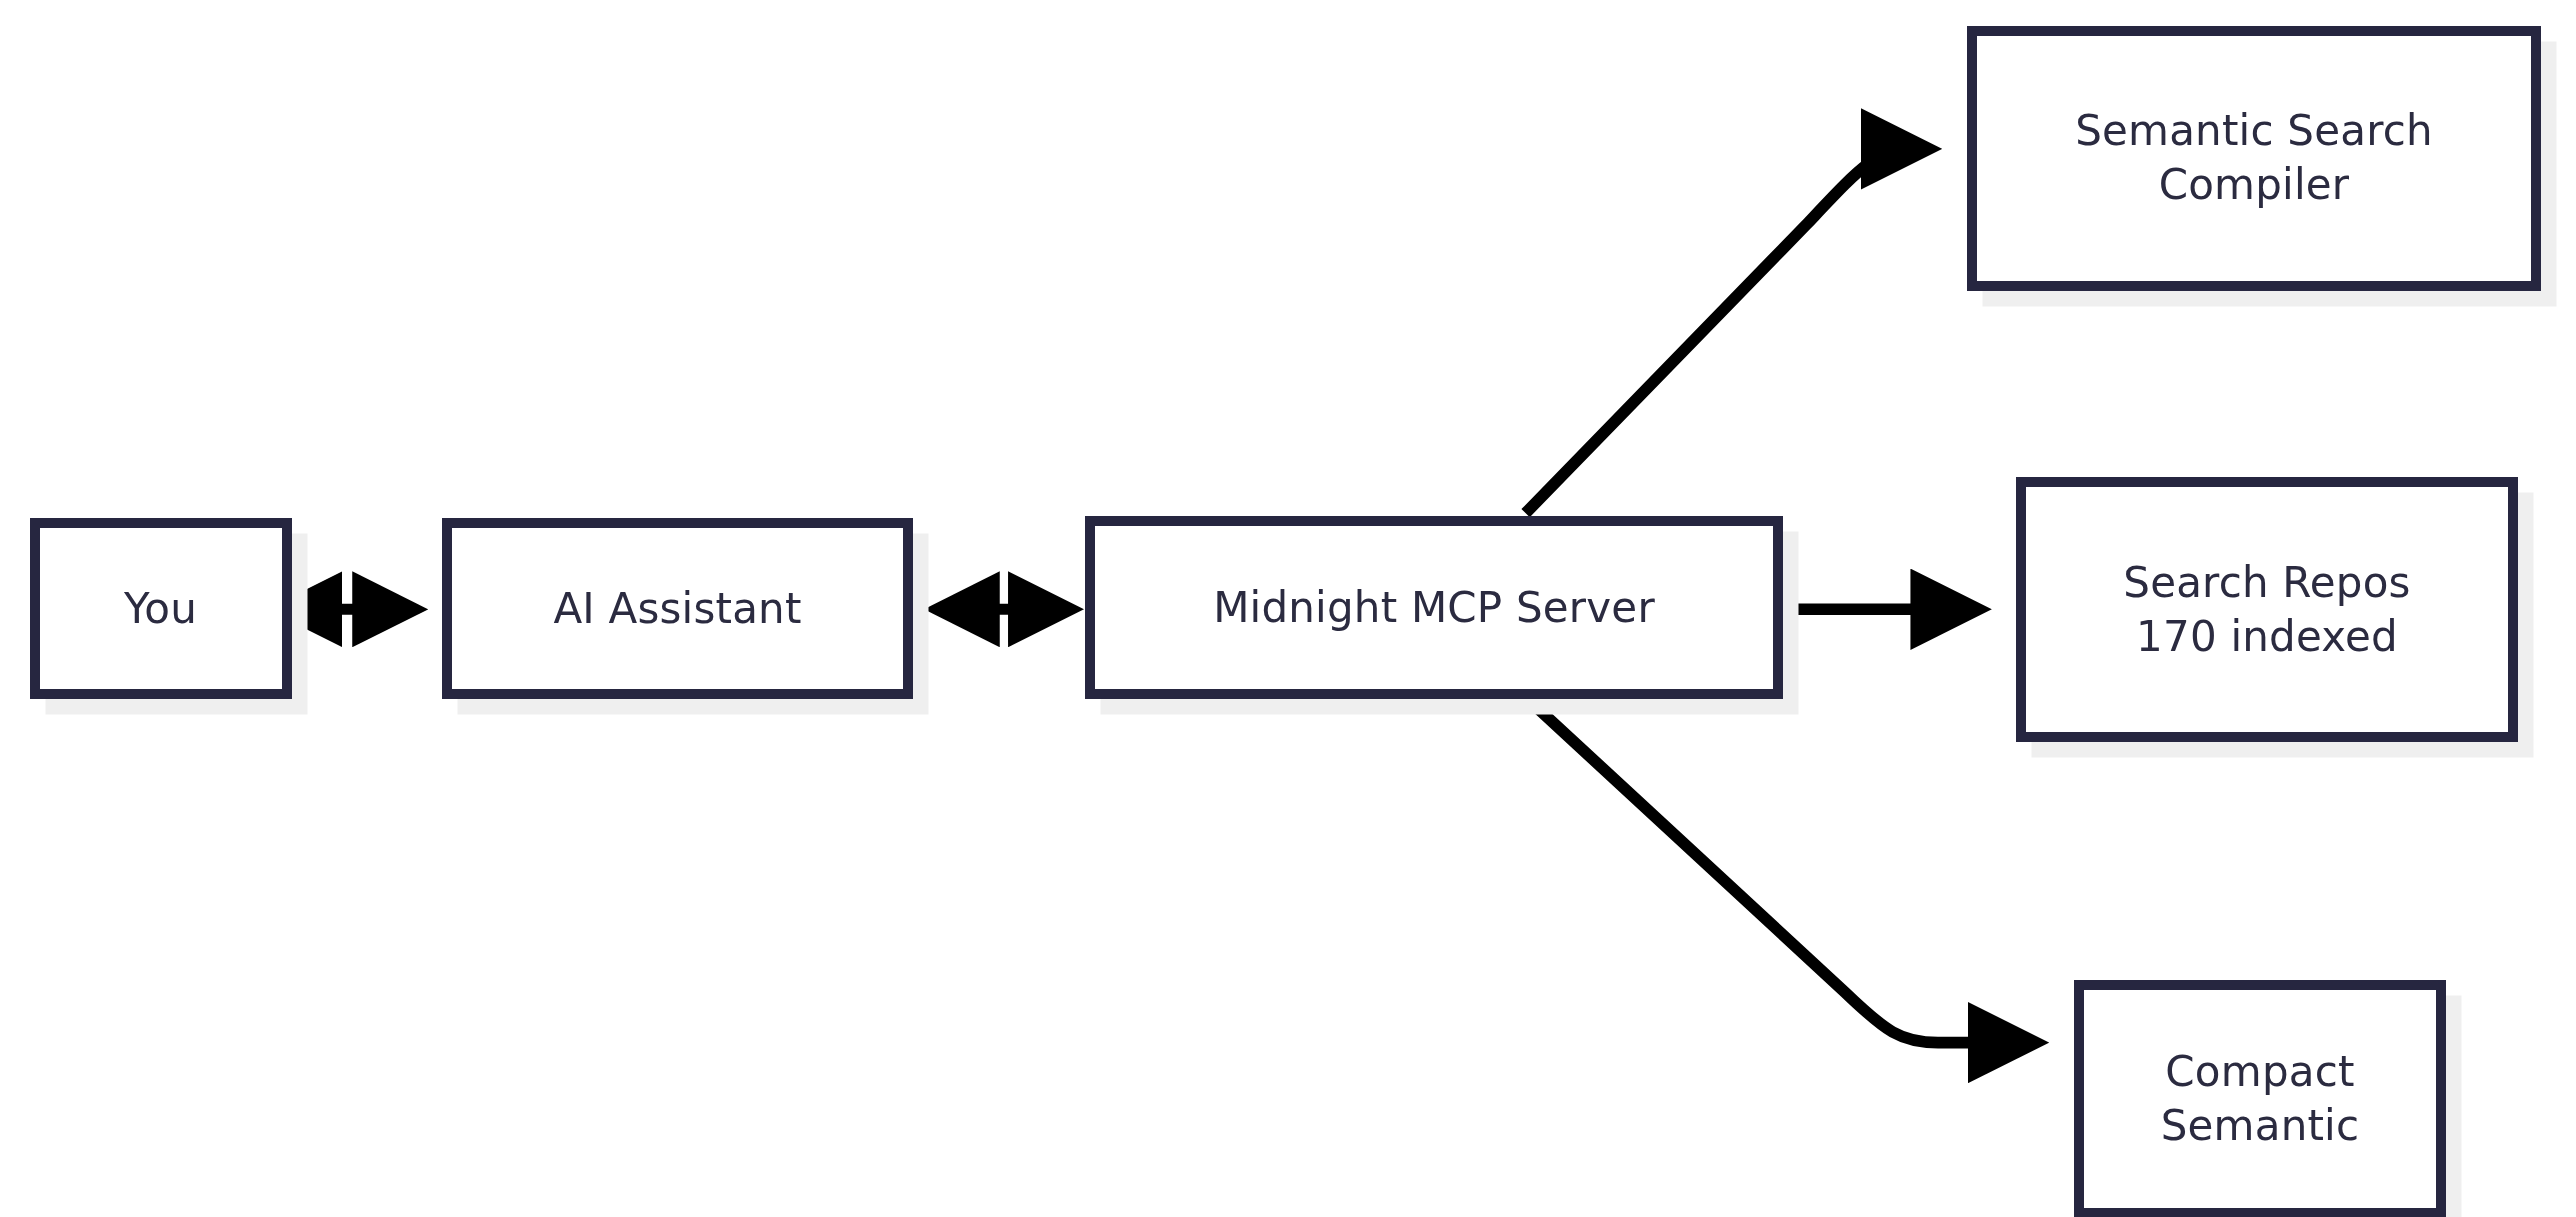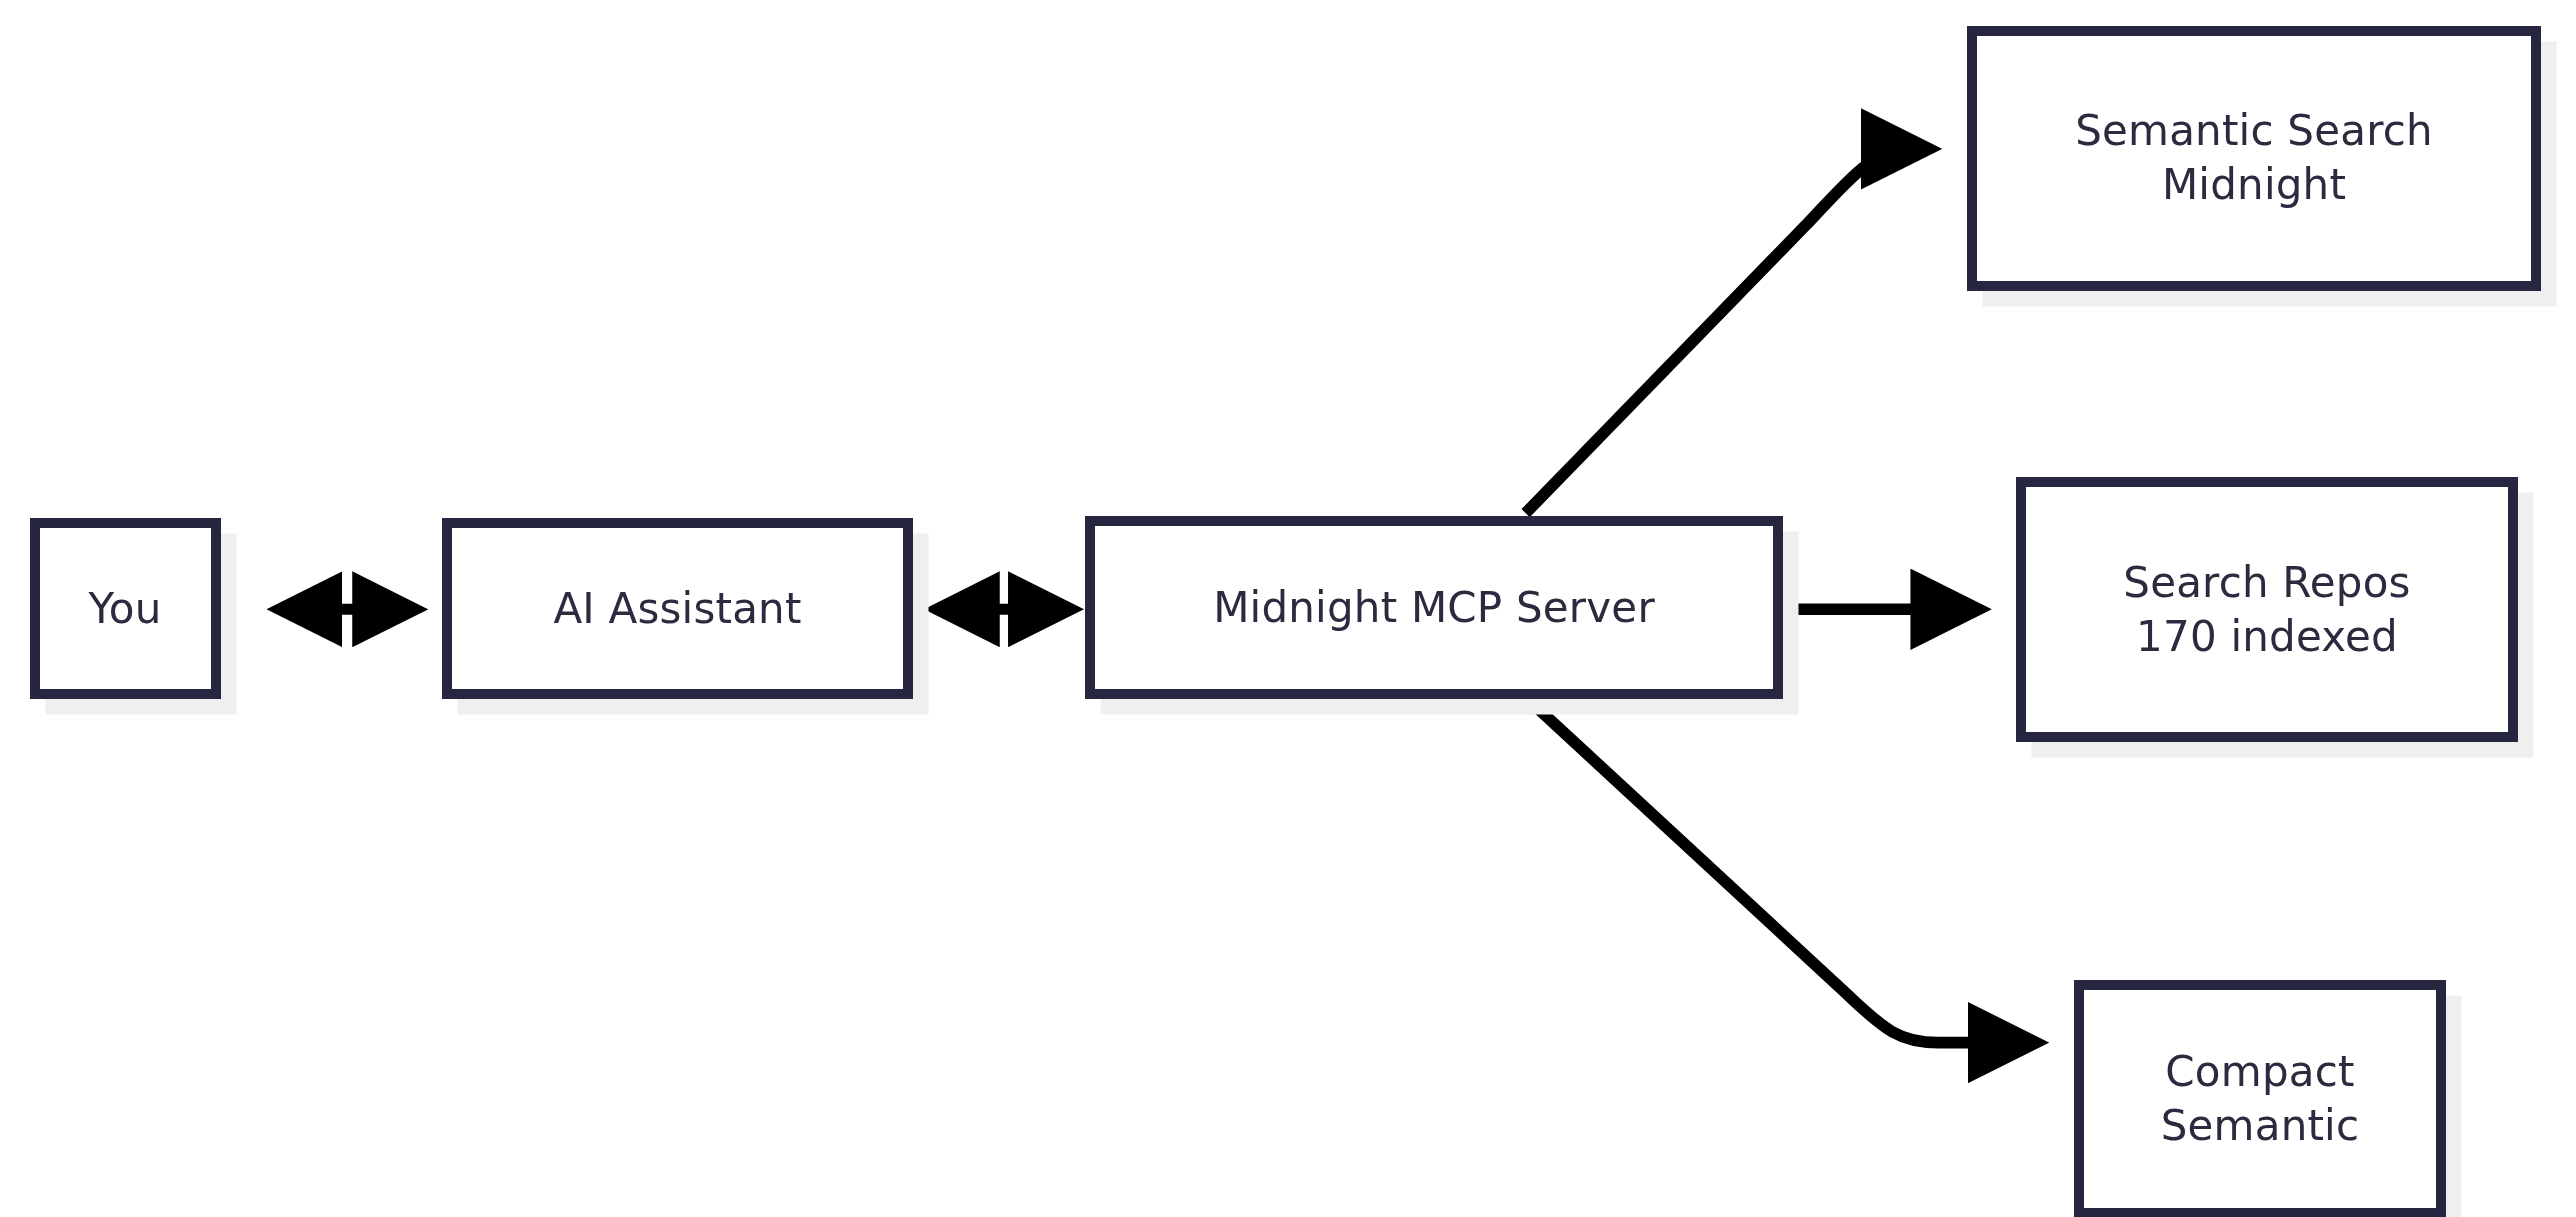--- a/index.html
+++ b/index.html
@@ -36,21 +36,21 @@
     z-index: 3;
   }
   .node-line {
     color: #2b2b40;
     font-size: 42px;
     line-height: 1.28;
     letter-spacing: 0.2px;
     white-space: nowrap;
   }
   
-  #node-you        { left: 29.5px;   top: 518px;  width: 191px;  height: 181px; }
+  #node-you        { left: 29.5px;   top: 518px;  width: 262px;  height: 181px; }
   #node-assistant  { left: 442px;  top: 518px;  width: 471px;  height: 181px; }
   #node-mcp        { left: 1085px; top: 516px;  width: 698px;  height: 183px; }
   #node-semantic   { left: 1967px; top: 25.6px;   width: 574px;  height: 265px; }
   #node-github     { left: 2016px; top: 477px;  width: 502px;  height: 265px; }
   #node-compiler   { left: 2074px; top: 980px; width: 372px;  height: 238px; }
 </style>
 </head>
 <body>
 
 <div id="stage">
@@ -83,21 +83,21 @@
   <div class="node" id="node-mcp">
     <div class="node-line">Midnight MCP Server</div>
   </div>
 
   <div class="node" id="node-assistant">
     <div class="node-line">AI Assistant</div>
   </div>
 
   <div class="node" id="node-semantic">
     <div class="node-line">Semantic Search</div>
-    <div class="node-line">Midnight</div>
+    <div class="node-line">Compiler</div>
   </div>
 
   <div class="node" id="node-github">
     <div class="node-line">Search Repos</div>
     <div class="node-line">170 indexed</div>
   </div>
 
   <div class="node" id="node-compiler">
     <div class="node-line">Compact</div>
     <div class="node-line">Semantic</div>

